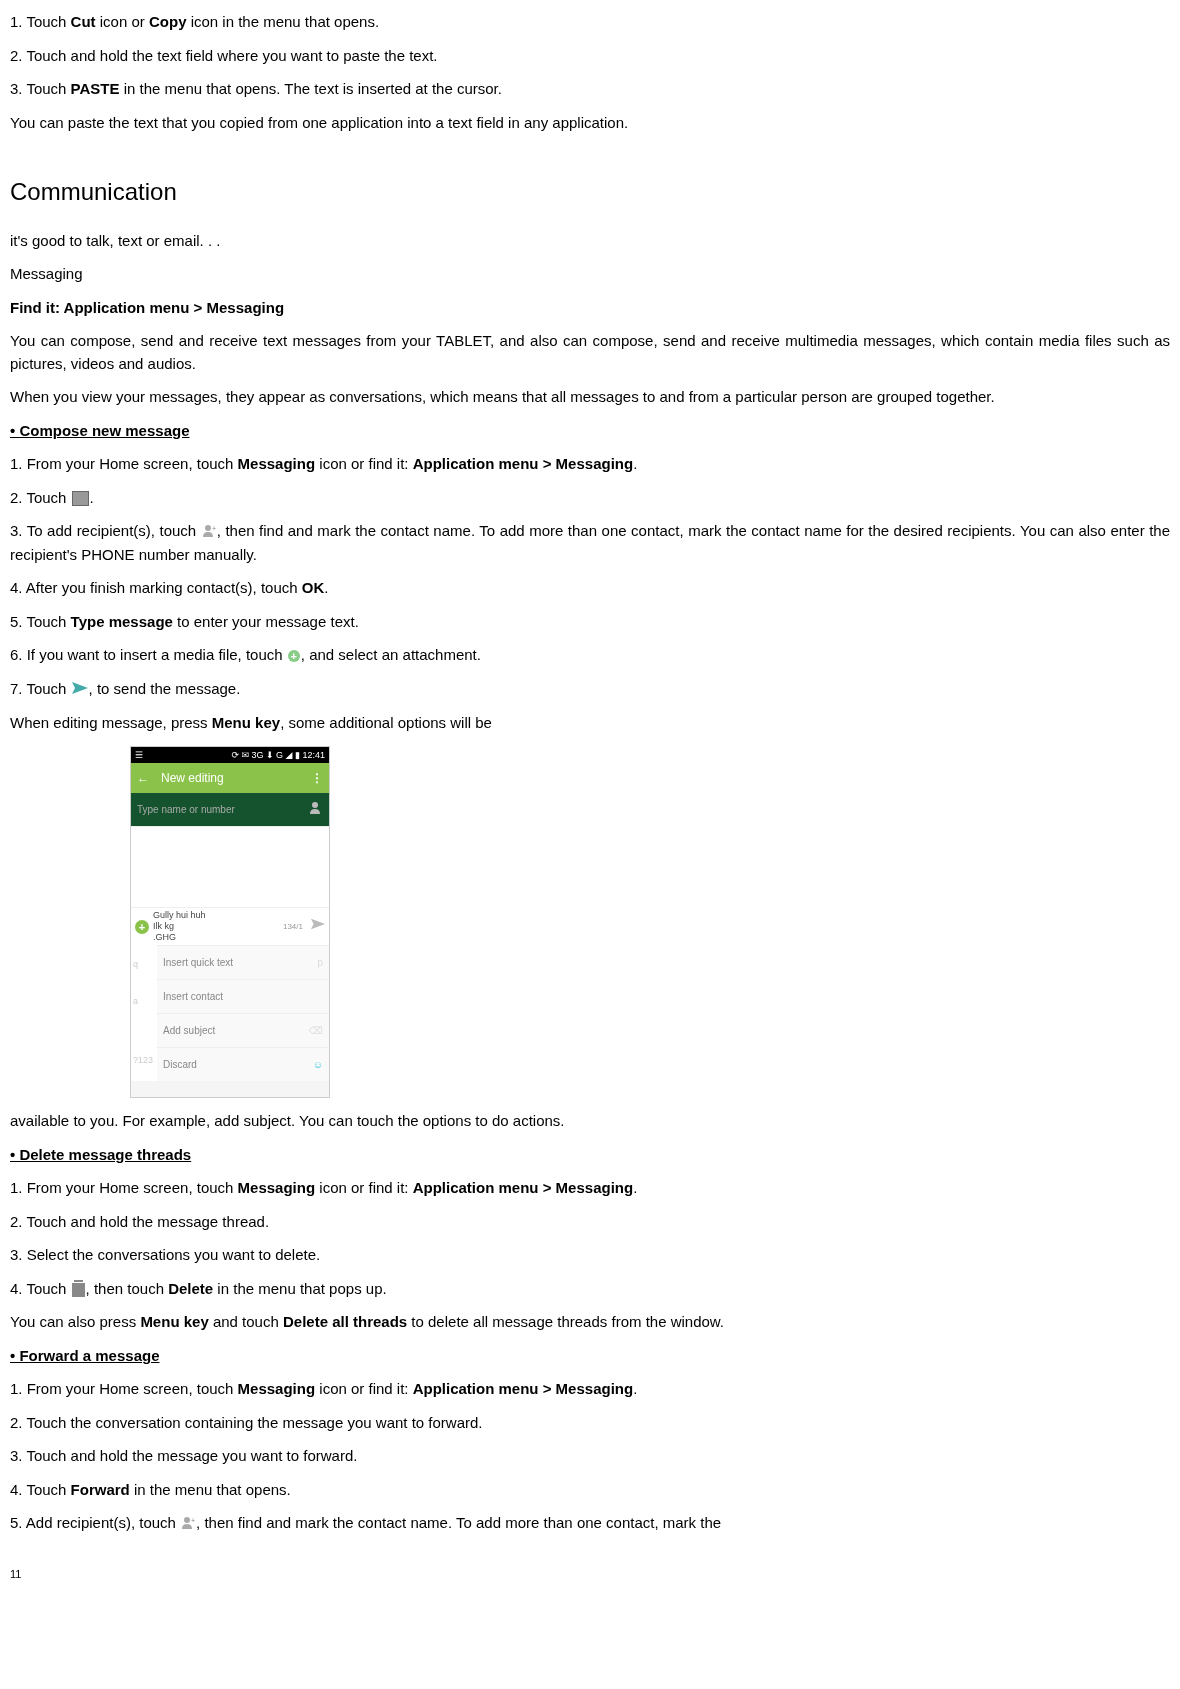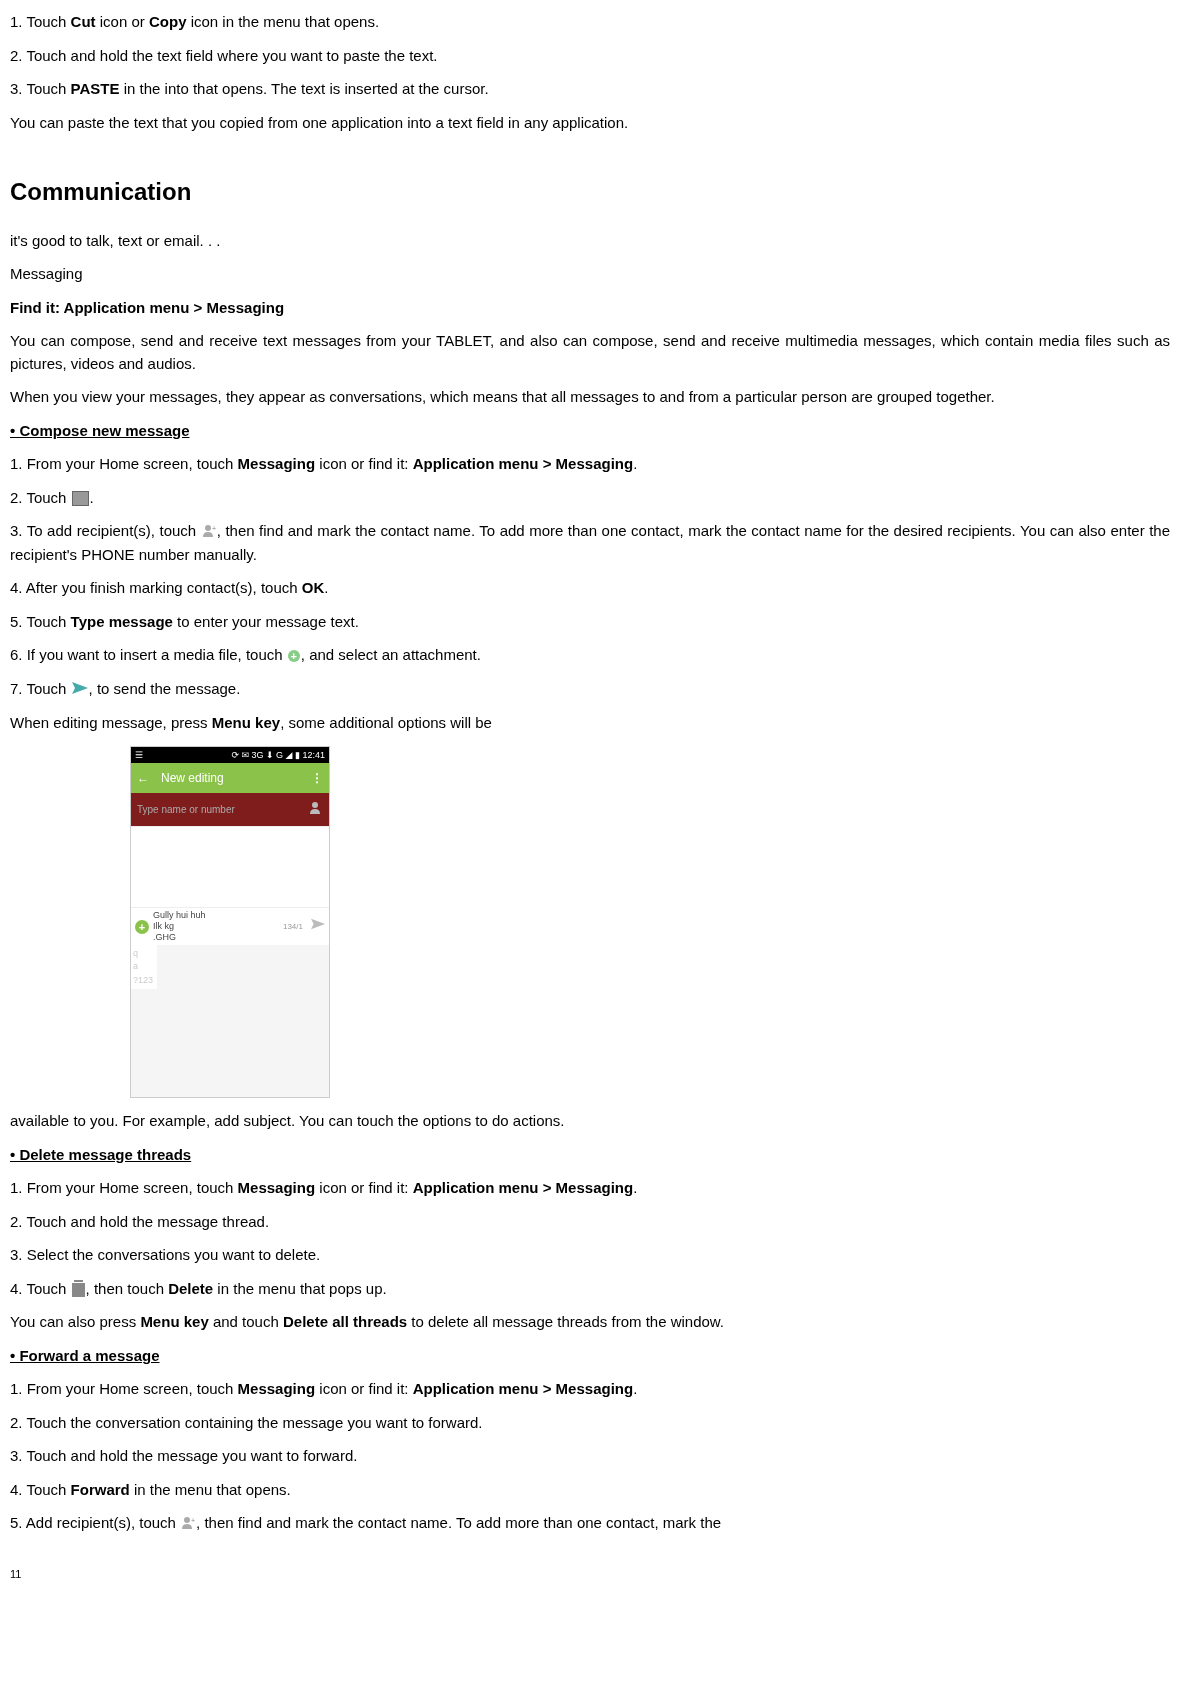--- a/index.html
+++ b/index.html
@@ -9,21 +9,21 @@
       max-width: 1180px;
       margin: 0 auto;
       padding: 0 10px;
       color: #000;
     }
     p {
       margin: 11px 0;
     }
     h2 {
       font-size: 24px;
-      font-weight: bold;
+      font-weight: normal;
       margin-top: 40px;
     }
     .underline {
     }
     .justified {
       text-align: justify;
     }
     .bullet-head {
       font-weight: bold;
       text-decoration: underline;
@@ -109,21 +109,21 @@
       font-size: 12px;
     }
     .ss-header .back {
       margin-right: 12px;
     }
     .ss-header .menu {
       margin-left: auto;
       font-weight: bold;
     }
     .ss-input-row {
-      background: #7f1d1d;
+      background: #14532d;
       padding: 8px 6px;
       display: flex;
       align-items: center;
       justify-content: space-between;
       color: #aaa;
       font-size: 10px;
       border-bottom: 1px solid #eee;
     }
     .ss-blank {
       background: #fff;
@@ -197,21 +197,21 @@
     }
   </style>
 </head>
 <body>
 
 <p>
   <span>1. Touch </span><strong>Cut</strong><span> icon or </span><strong>Copy</strong><span> icon in the menu that opens.</span>
 </p>
 <p>2. Touch and hold the text field where you want to paste the text.</p>
 <p>
-  <span>3. Touch </span><strong>PASTE</strong><span> in the into that opens. The text is inserted at the cursor.</span>
+  <span>3. Touch </span><strong>PASTE</strong><span> in the menu that opens. The text is inserted at the cursor.</span>
 </p>
 <p>You can paste the text that you copied from one application into a text field in any application.</p>
 
 <h2>Communication</h2>
 <p class="underline">it's good to talk, text or email. . .</p>
 <p>Messaging</p>
 <p><strong class="underline">Find it: Application menu &gt; Messaging</strong></p>
 <p class="justified">You can compose, send and receive text messages from your TABLET, and also can compose, send and receive multimedia messages, which contain media files such as pictures, videos and audios.</p>
 <p class="justified">When you view your messages, they appear as conversations, which means that all messages to and from a particular person are grouped together.</p>
 
@@ -277,20 +277,37 @@
           <path d="M0 0 L16 6 L0 12 L3 6 Z" fill="#bbb"></path>
         </svg></span>
   </div>
   <div class="ss-menu-wrapper">
     <div class="ss-ghost-col">
       <span>q</span>
       <span>a</span>
       <span></span>
       <span>?123</span>
     </div>
+    <div class="ss-menu-col">
+      <div class="ss-menu-option">
+        <span>Insert quick text</span>
+        <span class="ss-ghost-right">p</span>
+      </div>
+      <div class="ss-menu-option">
+        <span>Insert contact</span>
+      </div>
+      <div class="ss-menu-option">
+        <span>Add subject</span>
+        <span class="ss-ghost-right">⌫</span>
+      </div>
+      <div class="ss-menu-option">
+        <span>Discard</span>
+        <span class="ss-ghost-right" style="color:#4dd0e1;">☺</span>
+      </div>
+    </div>
   </div>
 </div>
 
 <p>available to you. For example, add subject. You can touch the options to do actions.</p>
 
 <p class="bullet-head">• Delete message threads</p>
 <p>
   <span>1. From your Home screen, touch </span><strong>Messaging</strong><span> icon or find it: </span><strong>Application menu &gt; Messaging</strong><span>.</span>
 </p>
 <p>2. Touch and hold the message thread.</p>

